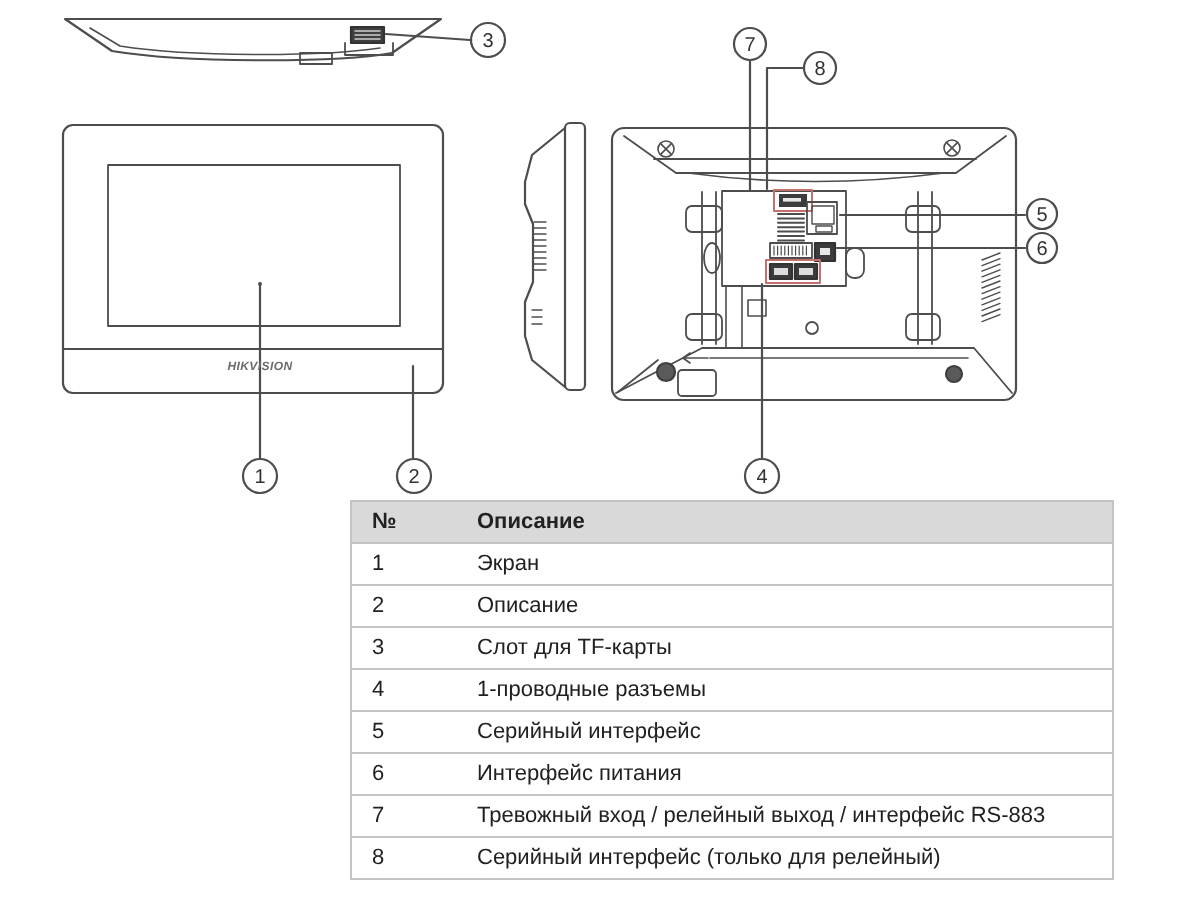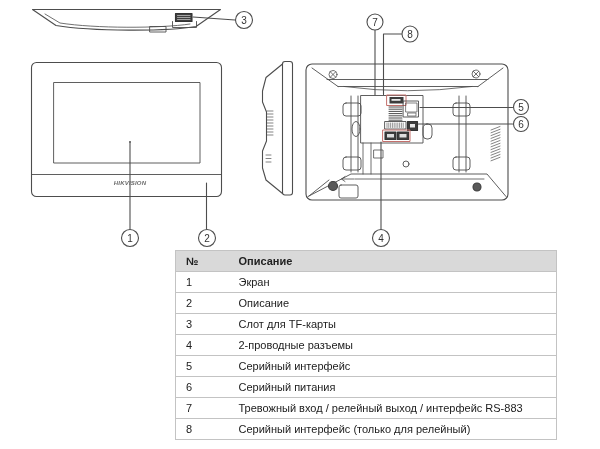--- a/index.html
+++ b/index.html
@@ -192,29 +192,29 @@
         <tr>
           <td class="num">2</td>
           <td class="desc">Описание</td>
         </tr>
         <tr>
           <td class="num">3</td>
           <td class="desc">Слот для TF-карты</td>
         </tr>
         <tr>
           <td class="num">4</td>
-          <td class="desc">2-проводные разъемы</td>
+          <td class="desc">1-проводные разъемы</td>
         </tr>
         <tr>
           <td class="num">5</td>
           <td class="desc">Серийный интерфейс</td>
         </tr>
         <tr>
           <td class="num">6</td>
-          <td class="desc">Серийный питания</td>
+          <td class="desc">Интерфейс питания</td>
         </tr>
         <tr>
           <td class="num">7</td>
           <td class="desc">Тревожный вход / релейный выход / интерфейс RS-883</td>
         </tr>
         <tr>
           <td class="num">8</td>
           <td class="desc">Серийный интерфейс (только для релейный)</td>
         </tr>
       </tbody>

